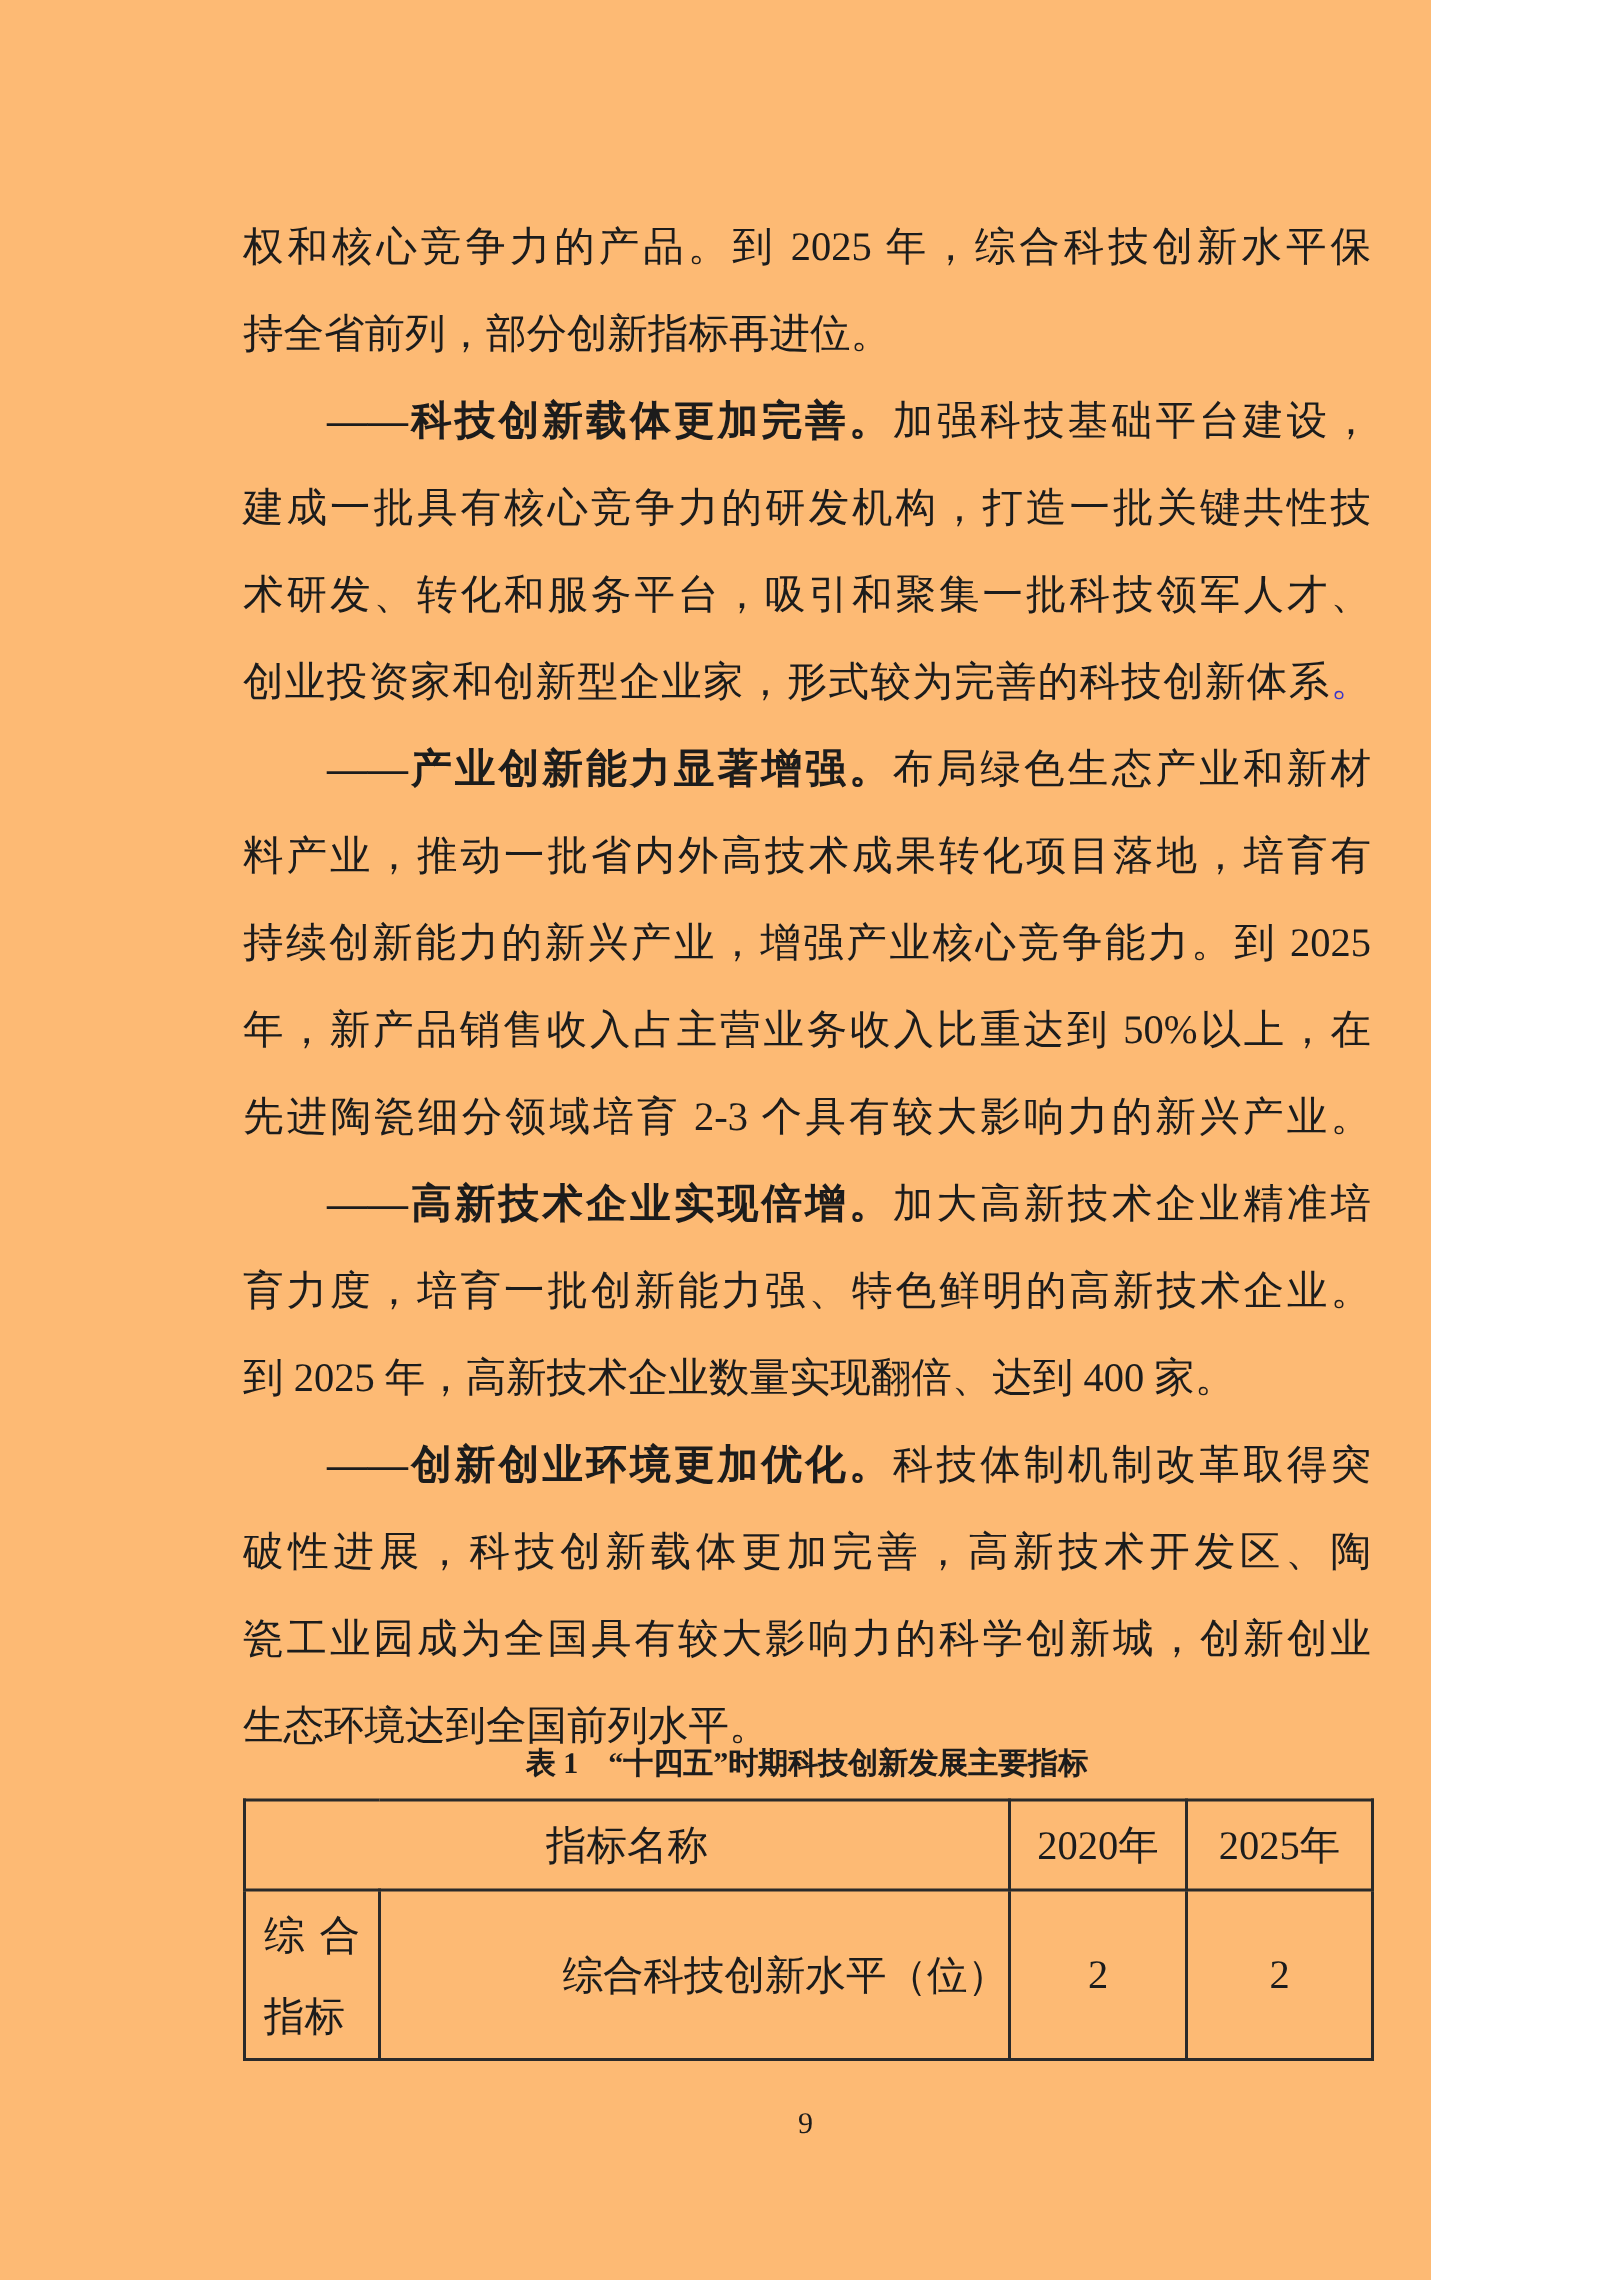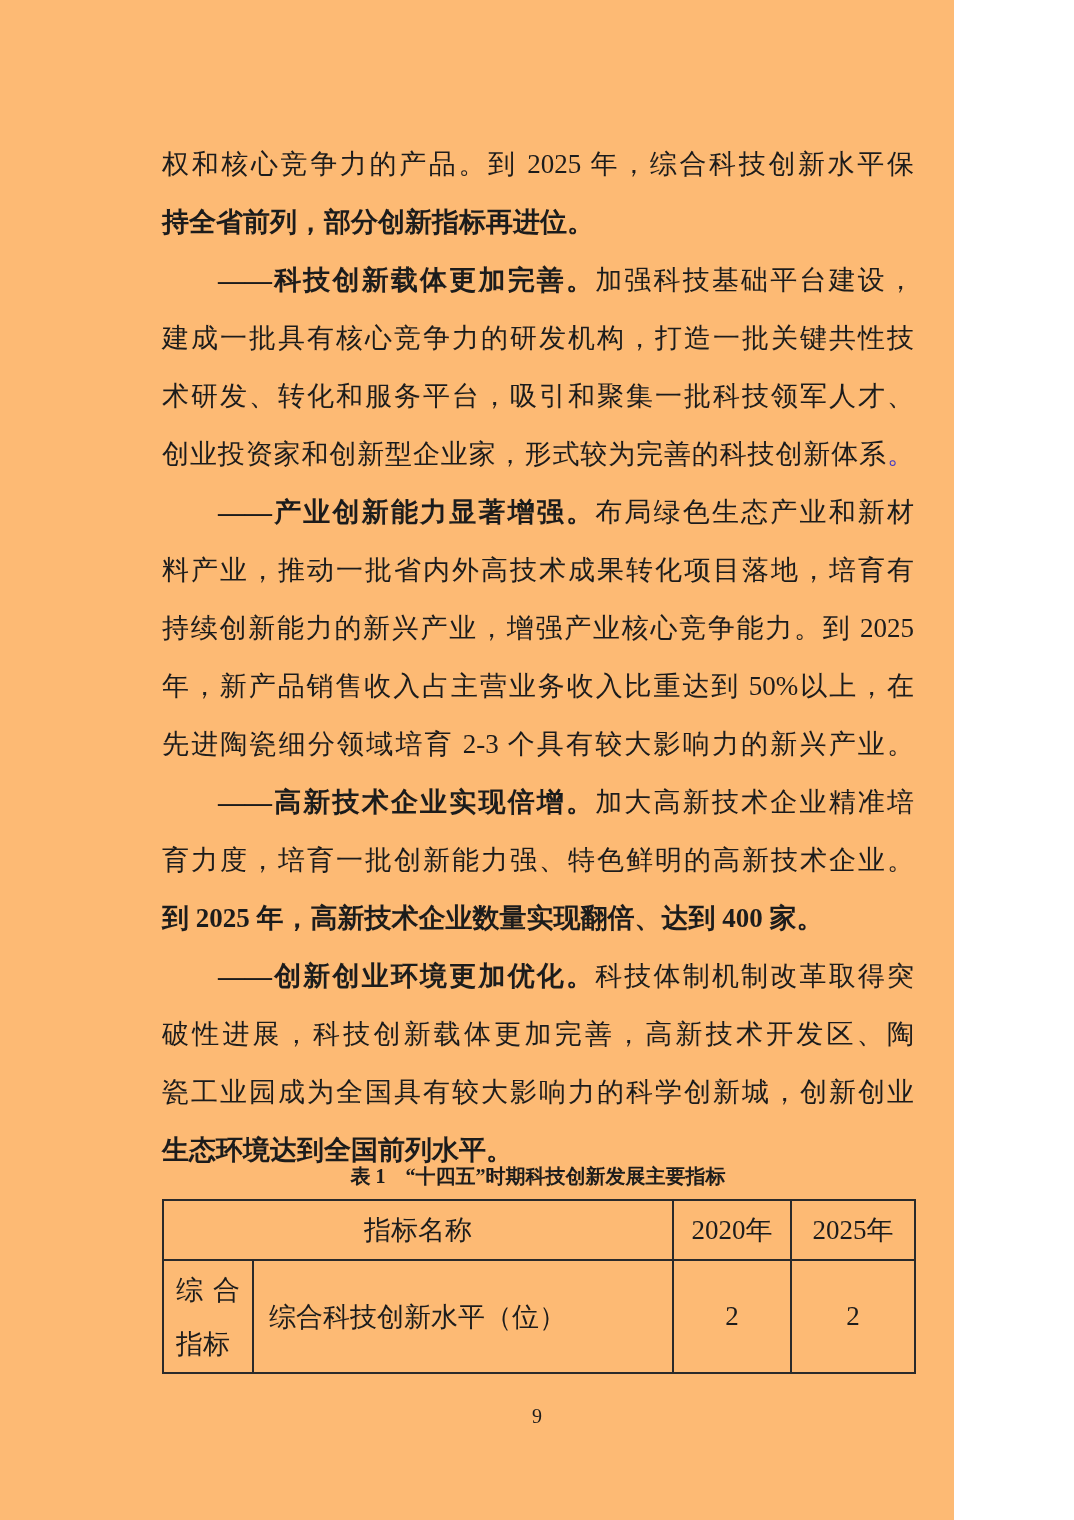--- a/index.html
+++ b/index.html
@@ -24,21 +24,20 @@
     line-height: 58px;
     font-size: 27px;
     text-align: justify;
     text-align-last: justify;
     text-justify: inter-character;
     white-space: nowrap;
   }
   .line.left {
     text-align: left;
     text-align-last: left;
-    font-weight: bold;
   }
   .line.indent { text-indent: 56px; }
   .lead { font-weight: bold; }
   .blue-tail { color: #3a35c8; }
   .table-title {
     position: absolute;
     left: 162px;
     top: 1155px;
     width: 752px;
     height: 42px;
@@ -71,21 +70,21 @@
     text-align: justify;
     text-align-last: justify;
     line-height: 30px;
     margin-bottom: 24px;
   }
   .group-line2 {
     text-align: left;
     line-height: 30px;
   }
   td.indicator-cell {
-    text-align: left;
+    text-align: right;
     padding-left: 15px;
   }
   td.value-cell { text-align: center; }
   .page-number {
     position: absolute;
     left: 0;
     top: 1405px;
     width: 1074px;
     text-align: center;
     font-size: 20px;

